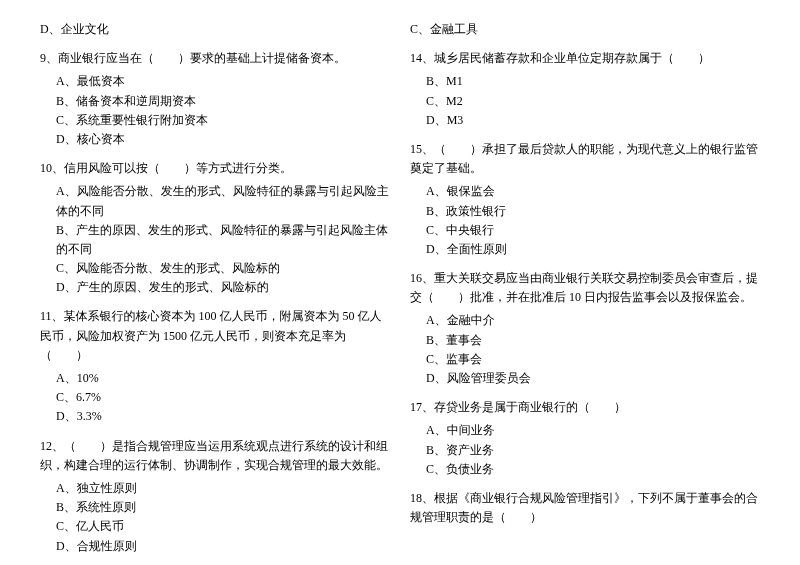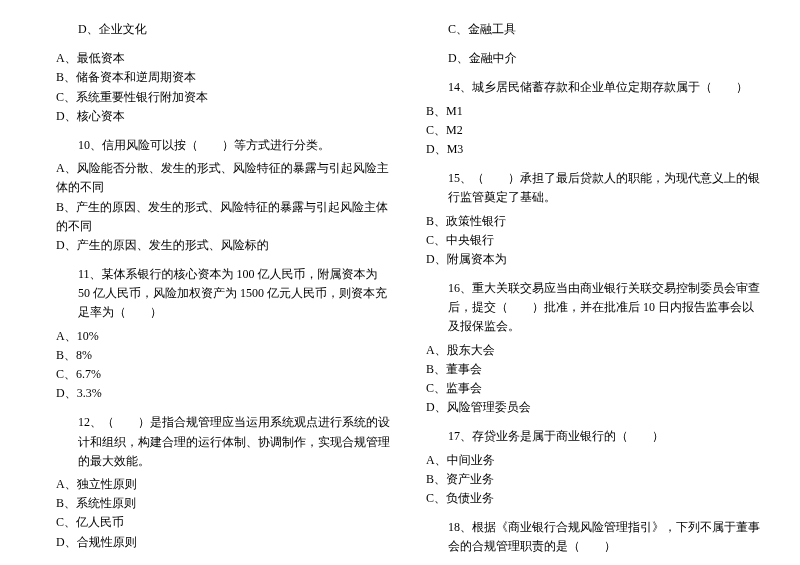--- a/index.html
+++ b/index.html
@@ -22,97 +22,95 @@
     }
     .column {
       flex: 1;
     }
     .question-block {
       margin-bottom: 10px;
     }
     .question-text {
       margin-bottom: 4px;
       line-height: 1.6;
-      margin-left: 38px;
     }
     .option {
       padding-left: 16px;
       line-height: 1.6;
     }
   </style>
 </head>
 <body>
 
 <div class="page-content">
 
   <div class="column">
 
     <div class="question-block">
       <div class="question-text">D、企业文化</div>
     </div>
 
     <div class="question-block">
+      <div class="question-text">9、商业银行应当在（　　）要求的基础上计提储备资本。</div>
       <div class="option">A、最低资本</div>
       <div class="option">B、储备资本和逆周期资本</div>
       <div class="option">C、系统重要性银行附加资本</div>
       <div class="option">D、核心资本</div>
     </div>
 
     <div class="question-block">
       <div class="question-text">10、信用风险可以按（　　）等方式进行分类。</div>
       <div class="option">A、风险能否分散、发生的形式、风险特征的暴露与引起风险主体的不同</div>
       <div class="option">B、产生的原因、发生的形式、风险特征的暴露与引起风险主体的不同</div>
+      <div class="option">C、风险能否分散、发生的形式、风险标的</div>
       <div class="option">D、产生的原因、发生的形式、风险标的</div>
     </div>
 
     <div class="question-block">
       <div class="question-text">11、某体系银行的核心资本为 100 亿人民币，附属资本为 50 亿人民币，风险加权资产为 1500 亿元人民币，则资本充足率为（　　）</div>
       <div class="option">A、10%</div>
-      <div class="option">B、8%</div>
       <div class="option">C、6.7%</div>
       <div class="option">D、3.3%</div>
     </div>
 
     <div class="question-block">
       <div class="question-text">12、（　　）是指合规管理应当运用系统观点进行系统的设计和组织，构建合理的运行体制、协调制作，实现合规管理的最大效能。</div>
       <div class="option">A、独立性原则</div>
       <div class="option">B、系统性原则</div>
       <div class="option">C、亿人民币</div>
       <div class="option">D、合规性原则</div>
     </div>
 
   </div>
 
   <div class="column">
 
     <div class="question-block">
       <div class="question-text">C、金融工具</div>
     </div>
 
-    <div class="question-block">
-      <div class="question-text">D、金融中介</div>
-    </div>
 
     <div class="question-block">
       <div class="question-text">14、城乡居民储蓄存款和企业单位定期存款属于（　　）</div>
       <div class="option">B、M1</div>
       <div class="option">C、M2</div>
       <div class="option">D、M3</div>
     </div>
 
     <div class="question-block">
       <div class="question-text">15、（　　）承担了最后贷款人的职能，为现代意义上的银行监管奠定了基础。</div>
+      <div class="option">A、银保监会</div>
       <div class="option">B、政策性银行</div>
       <div class="option">C、中央银行</div>
-      <div class="option">D、附属资本为</div>
+      <div class="option">D、全面性原则</div>
     </div>
 
     <div class="question-block">
       <div class="question-text">16、重大关联交易应当由商业银行关联交易控制委员会审查后，提交（　　）批准，并在批准后 10 日内报告监事会以及报保监会。</div>
-      <div class="option">A、股东大会</div>
+      <div class="option">A、金融中介</div>
       <div class="option">B、董事会</div>
       <div class="option">C、监事会</div>
       <div class="option">D、风险管理委员会</div>
     </div>
 
     <div class="question-block">
       <div class="question-text">17、存贷业务是属于商业银行的（　　）</div>
       <div class="option">A、中间业务</div>
       <div class="option">B、资产业务</div>
       <div class="option">C、负债业务</div>

